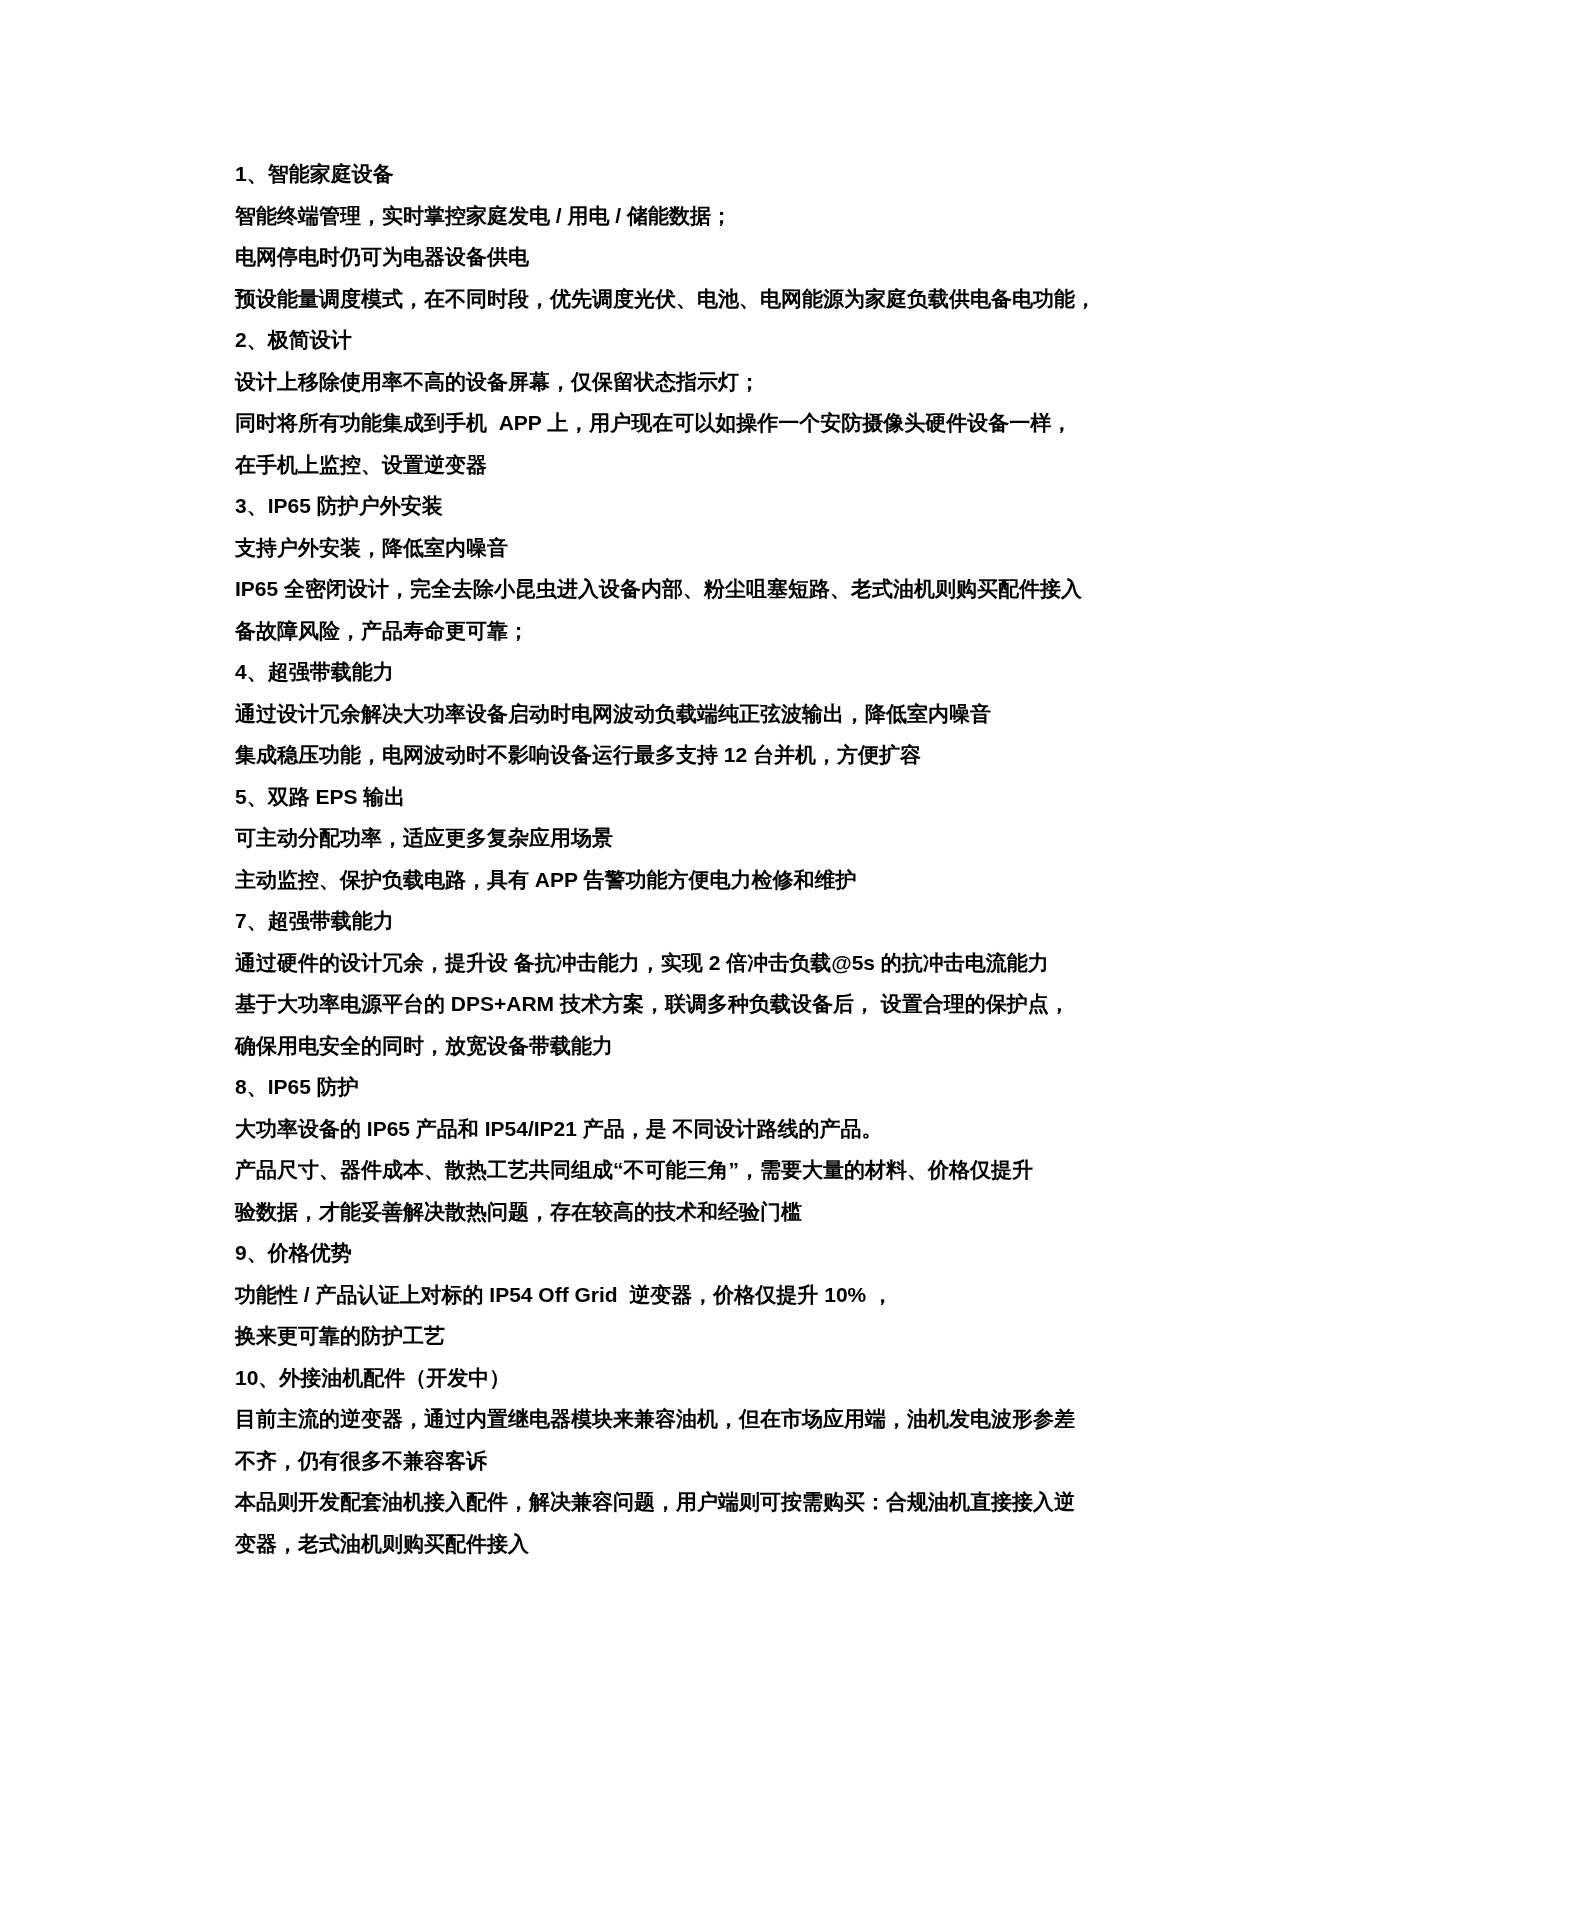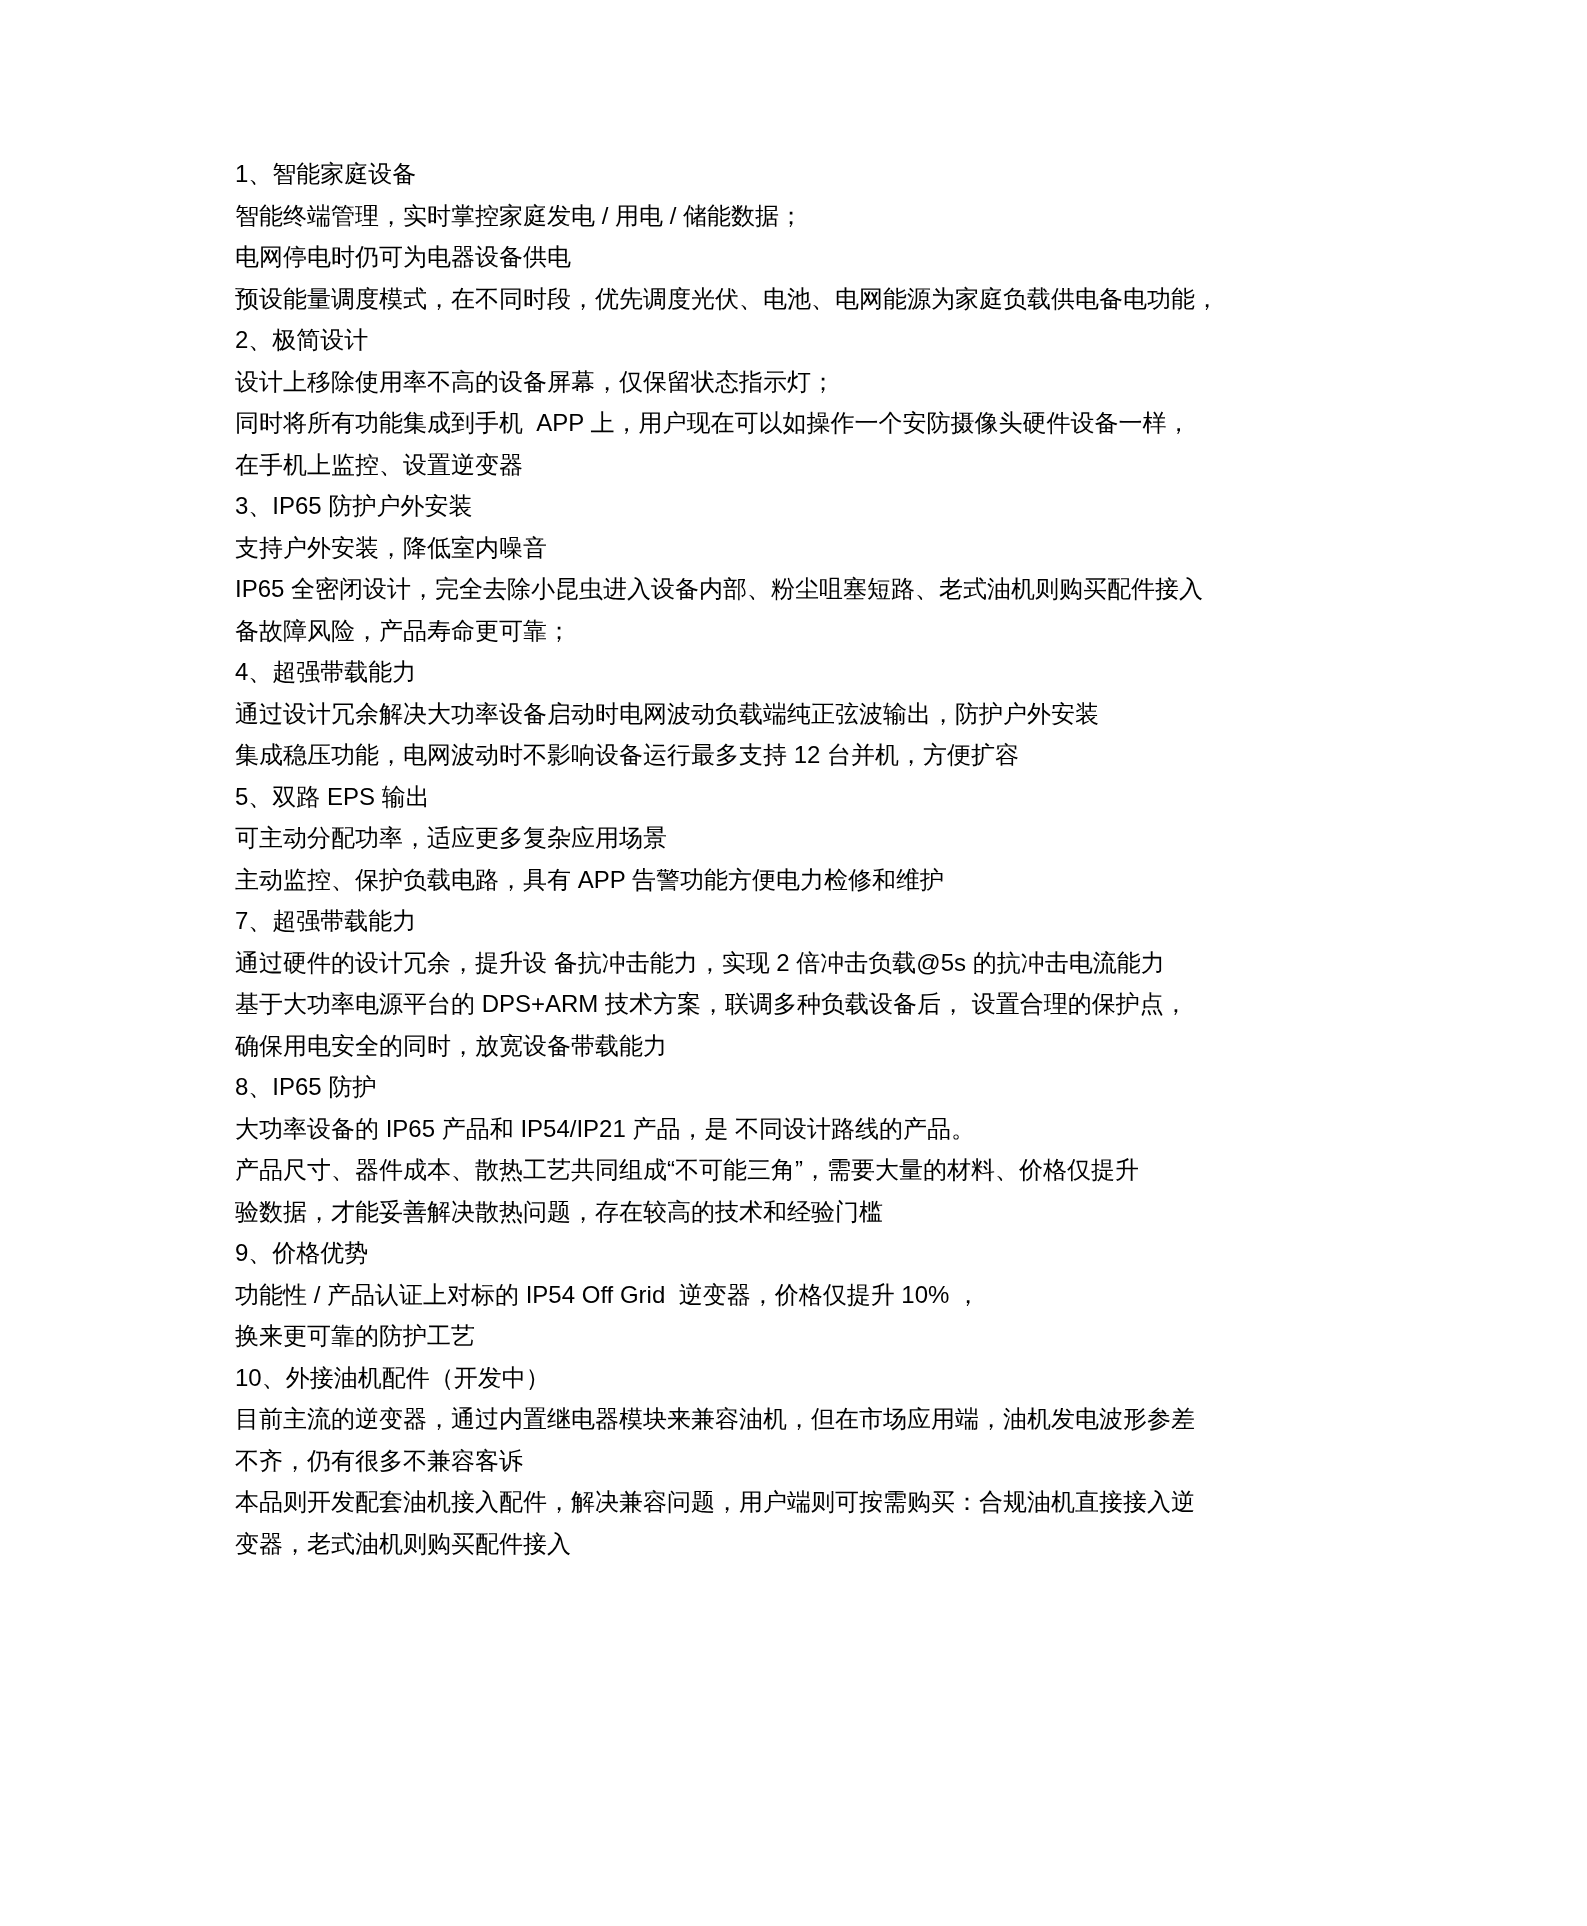--- a/index.html
+++ b/index.html
@@ -13,24 +13,24 @@
     height: 1926px;
     background: #ffffff;
     overflow: hidden;
   }
   .doc {
     position: absolute;
     left: 235px;
     top: 153px;
     width: 1175px;
     font-family: "Liberation Sans", "DejaVu Sans", sans-serif;
-    font-size: 24px;
+    font-size: 21px;
     line-height: 41.5px;
     color: #000000;
-    font-weight: 400;
+    font-weight: 700;
   }
   .doc .line {
     white-space: pre;
   }
 </style>
 </head>
 <body>
 
 <div class="page">
   <div class="doc">
@@ -51,21 +51,21 @@
 
     <div>
       <div class="line">3、IP65 防护户外安装</div>
       <div class="line">支持户外安装，降低室内噪音</div>
       <div class="line">IP65 全密闭设计，完全去除小昆虫进入设备内部、粉尘咀塞短路、老式油机则购买配件接入</div>
       <div class="line">备故障风险，产品寿命更可靠；</div>
     </div>
 
     <div>
       <div class="line">4、超强带载能力</div>
-      <div class="line">通过设计冗余解决大功率设备启动时电网波动负载端纯正弦波输出，防护户外安装</div>
+      <div class="line">通过设计冗余解决大功率设备启动时电网波动负载端纯正弦波输出，降低室内噪音</div>
       <div class="line">集成稳压功能，电网波动时不影响设备运行最多支持 12 台并机，方便扩容</div>
     </div>
 
     <div>
       <div class="line">5、双路 EPS 输出</div>
       <div class="line">可主动分配功率，适应更多复杂应用场景</div>
       <div class="line">主动监控、保护负载电路，具有 APP 告警功能方便电力检修和维护</div>
     </div>
 
 

